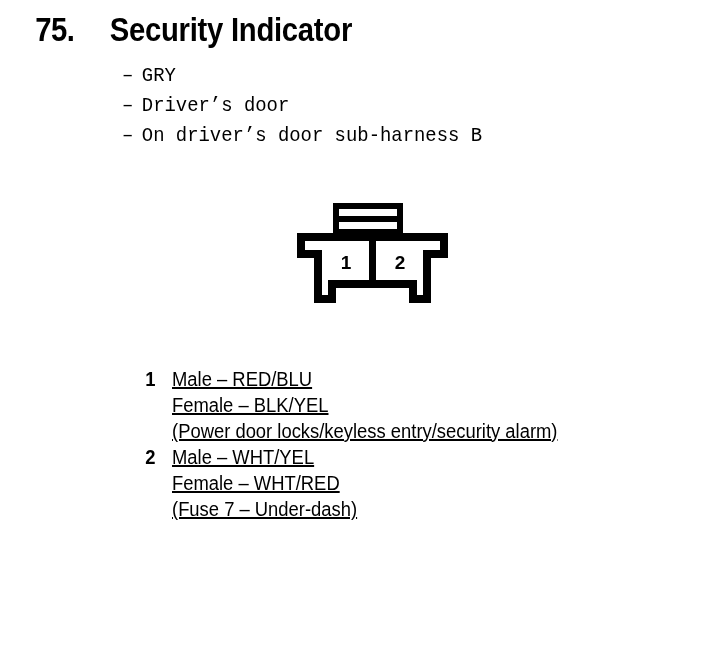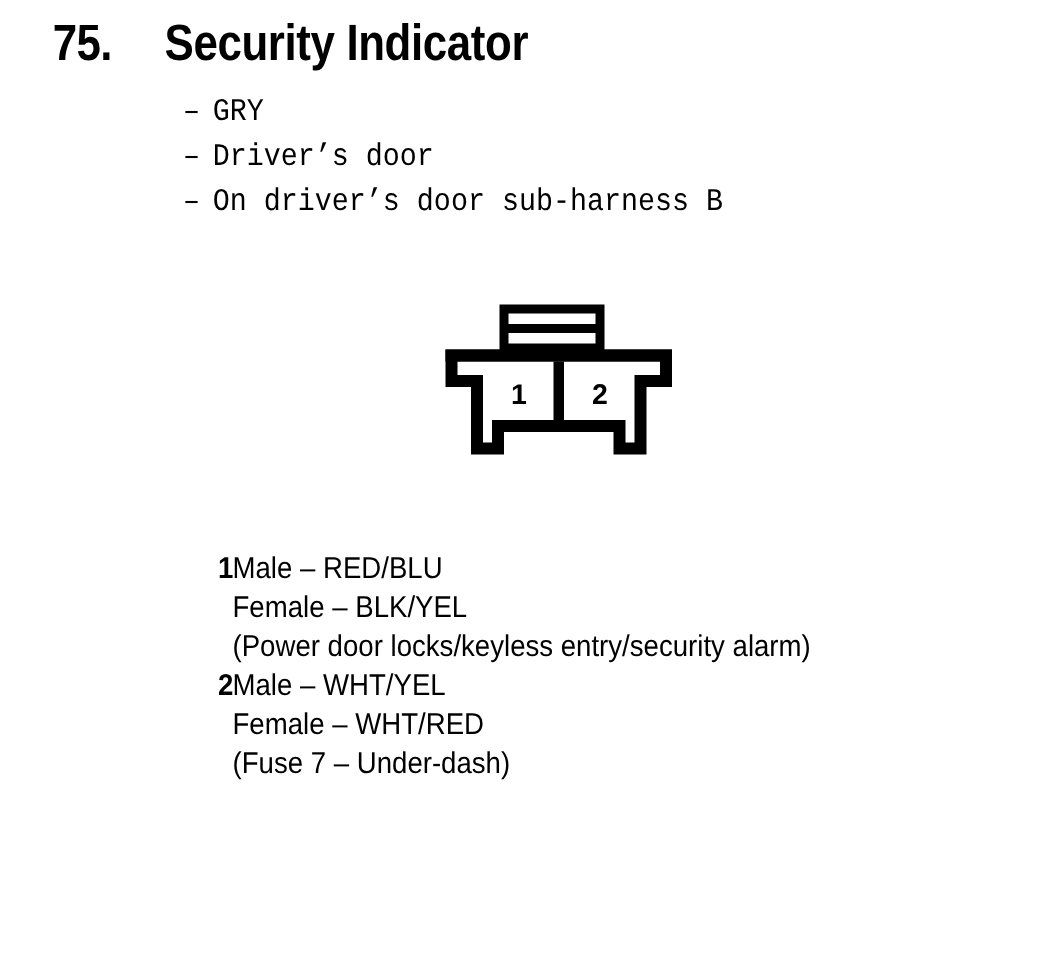--- a/index.html
+++ b/index.html
@@ -98,21 +98,22 @@
     top: 0;
     width: 18px;
     text-align: right;
     font-size: 20px;
     font-weight: bold;
     line-height: 26px;
     transform: scaleX(0.92);
     transform-origin: left top;
   }
   .pin-lines {
-    margin-left: 16px;
+    margin-left: 33px;
+    text-decoration: underline;
   }
   .pin-line {
     font-size: 20px;
     line-height: 26px;
     white-space: nowrap;
     transform: scaleX(0.92);
     transform-origin: left top;
   }
 </style>
 </head>

